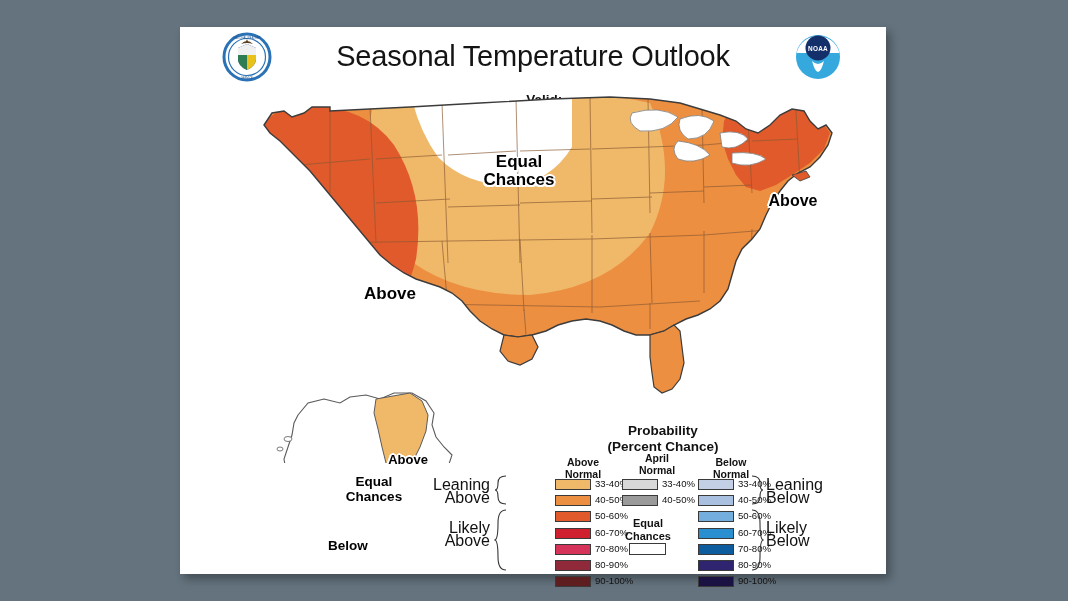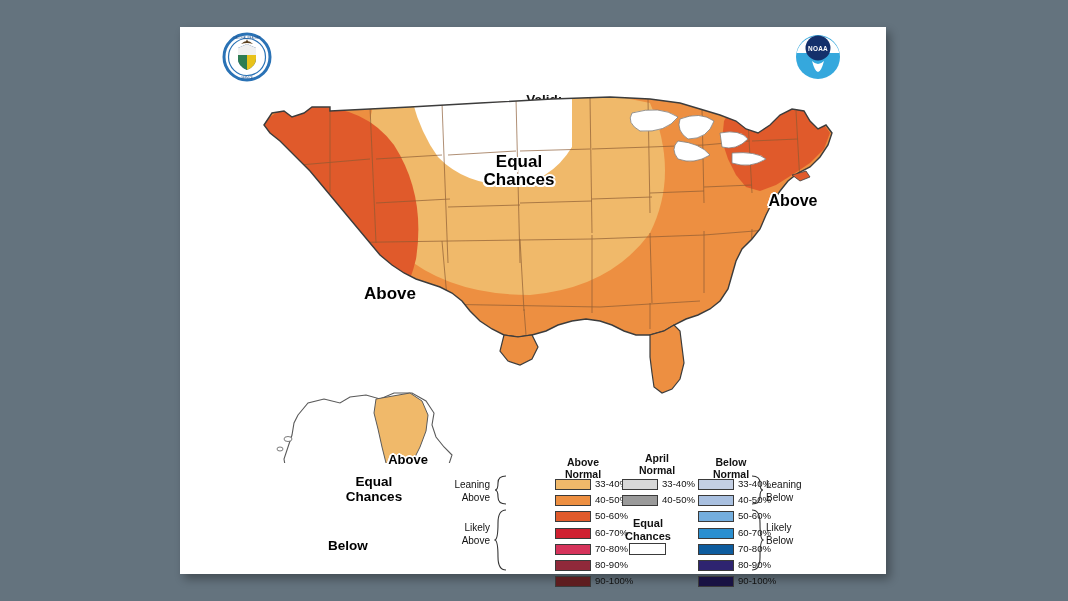--- a/index.html
+++ b/index.html
@@ -82,21 +82,21 @@
   
   .colN .sw{left:0;}
   .colN .sw-lbl{left:40px;}
   .colN{left:124px;}
   
   .colB .sw{left:0;}
   .colB .sw-lbl{left:40px;}
   .colB{left:200px;}
 
   .brace-lbl{
-    position:absolute;font-size:10px;color:#111;text-align:center;
+    position:absolute;font-size:16px;color:#111;text-align:center;
     line-height:13px;width:62px;
   }
   #lean-above{left:-66px;top:55px;text-align:right;width:58px;}
   #likely-above{left:-66px;top:98px;text-align:right;width:58px;}
   #lean-below{left:268px;top:55px;text-align:left;width:62px;}
   #likely-below{left:268px;top:98px;text-align:left;width:62px;}
 
   #eq-chances-lbl{
     position:absolute;left:118px;top:94px;width:64px;text-align:center;
     font-size:11px;font-weight:700;color:#111;line-height:12.5px;
@@ -133,20 +133,21 @@
       <circle cx="26" cy="26" r="22" fill="#ffffff"></circle>
       <path d="M26 4 A22 22 0 0 1 26 48 A22 22 0 0 1 26 4 Z" fill="#35a8dd"></path>
       <path d="M4.6 22 A22 22 0 0 1 47.4 22 Z" fill="#ffffff"></path>
       <circle cx="26" cy="17" r="12.5" fill="#14306b"></circle>
       <text x="26" y="19.6" font-size="6.4" fill="#ffffff" text-anchor="middle" font-weight="700" letter-spacing="0.3" font-family="Liberation Sans, sans-serif">NOAA</text>
       <path d="M8 25 Q26 41 44 25 Q38 46 26 46 Q14 46 8 25 Z" fill="#35a8dd"></path>
       <path d="M20 30 Q26 36 32 30 Q29 41 26 41 Q23 41 20 30 Z" fill="#ffffff"></path>
     </svg>
   </div>
 
+  <div id="title">Seasonal Temperature Outlook</div>
 
   <div id="valid-block">
     <div class="row">
       <b>Valid:</b>
       <span>Jun-Jul-Aug 2024</span>
     </div>
     <div class="row">
       <b>Issued:</b>
       <span>April 18, 2024</span>
     </div>
@@ -305,20 +306,24 @@
    <div class="maplabel" id="lbl-above-ne">Above</div>
    <div class="maplabel" id="lbl-ak-above">Above</div>
    <div class="maplabel" id="lbl-ak-equal">
      <span>Equal</span><br>
      <span>Chances</span>
    </div>
    <div class="maplabel" id="lbl-ak-below">Below</div>
   </div>
 
   <div id="legend">
+    <div id="legend-title">
+      <span>Probability</span><br>
+      <span>(Percent Chance)</span>
+    </div>
 
     <div class="col-head" id="head-above">
       <span>Above</span><br>
       <span>Normal</span>
     </div>
     <div class="col-head" id="head-near">
       <span>April</span><br>
       <span>Normal</span>
     </div>
     <div class="col-head" id="head-below">

